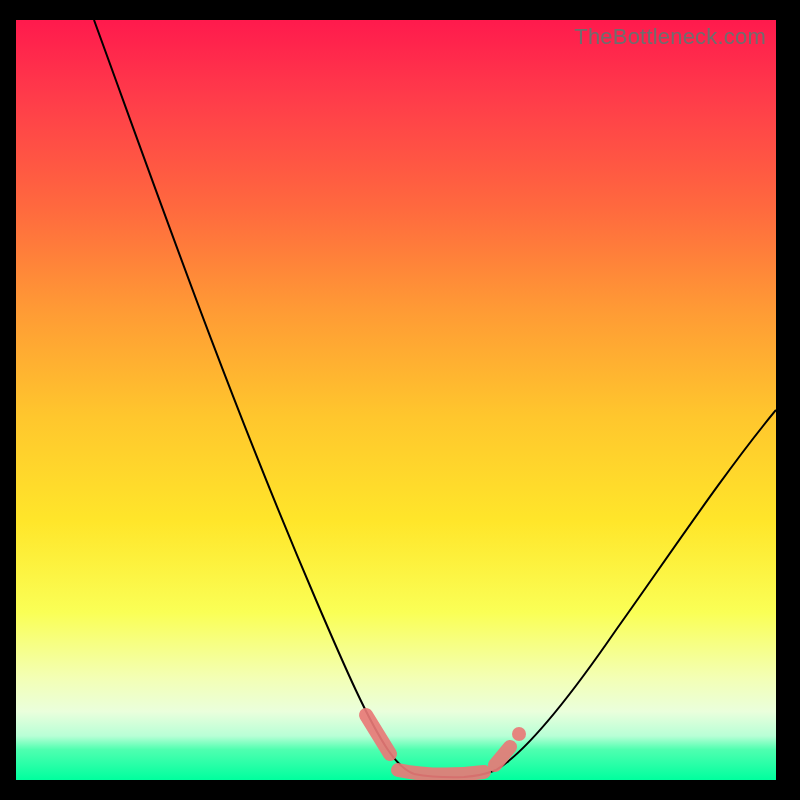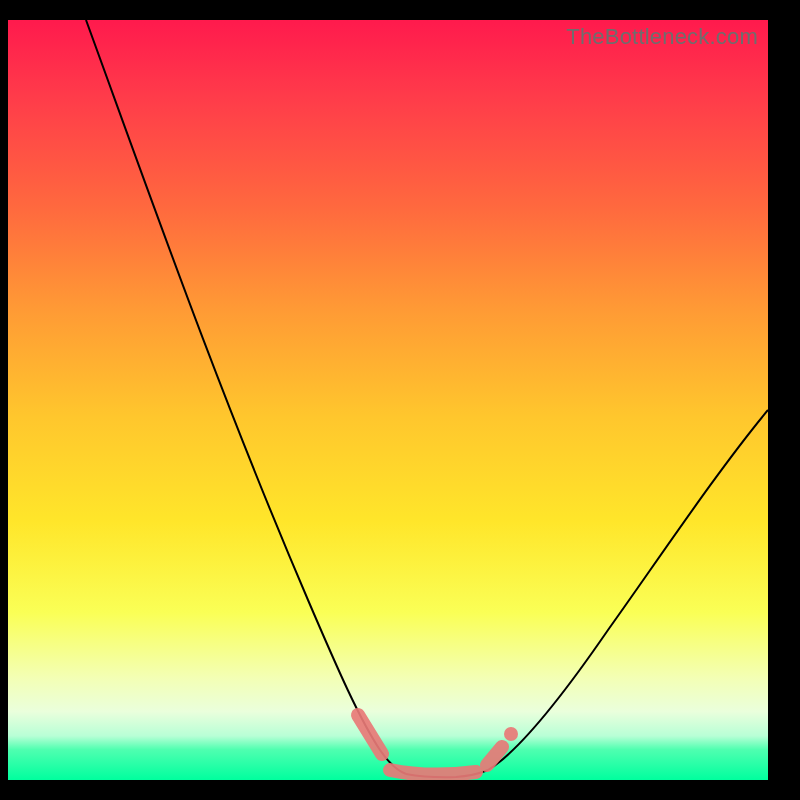--- a/index.html
+++ b/index.html
@@ -6,21 +6,21 @@
     margin: 0;
     padding: 0;
     width: 800px;
     height: 800px;
     background: #000;
     overflow: hidden;
     font-family: Arial, Helvetica, sans-serif;
   }
   .frame {
     position: absolute;
-    left: 8px;
+    left: 16px;
     top: 20px;
     width: 760px;
     height: 760px;
     background: linear-gradient(to bottom,
       #ff1a4d 0%,
       #ff3b4a 10%,
       #ff6a3e 25%,
       #ff9a35 38%,
       #ffc62d 52%,
       #ffe62a 66%,

